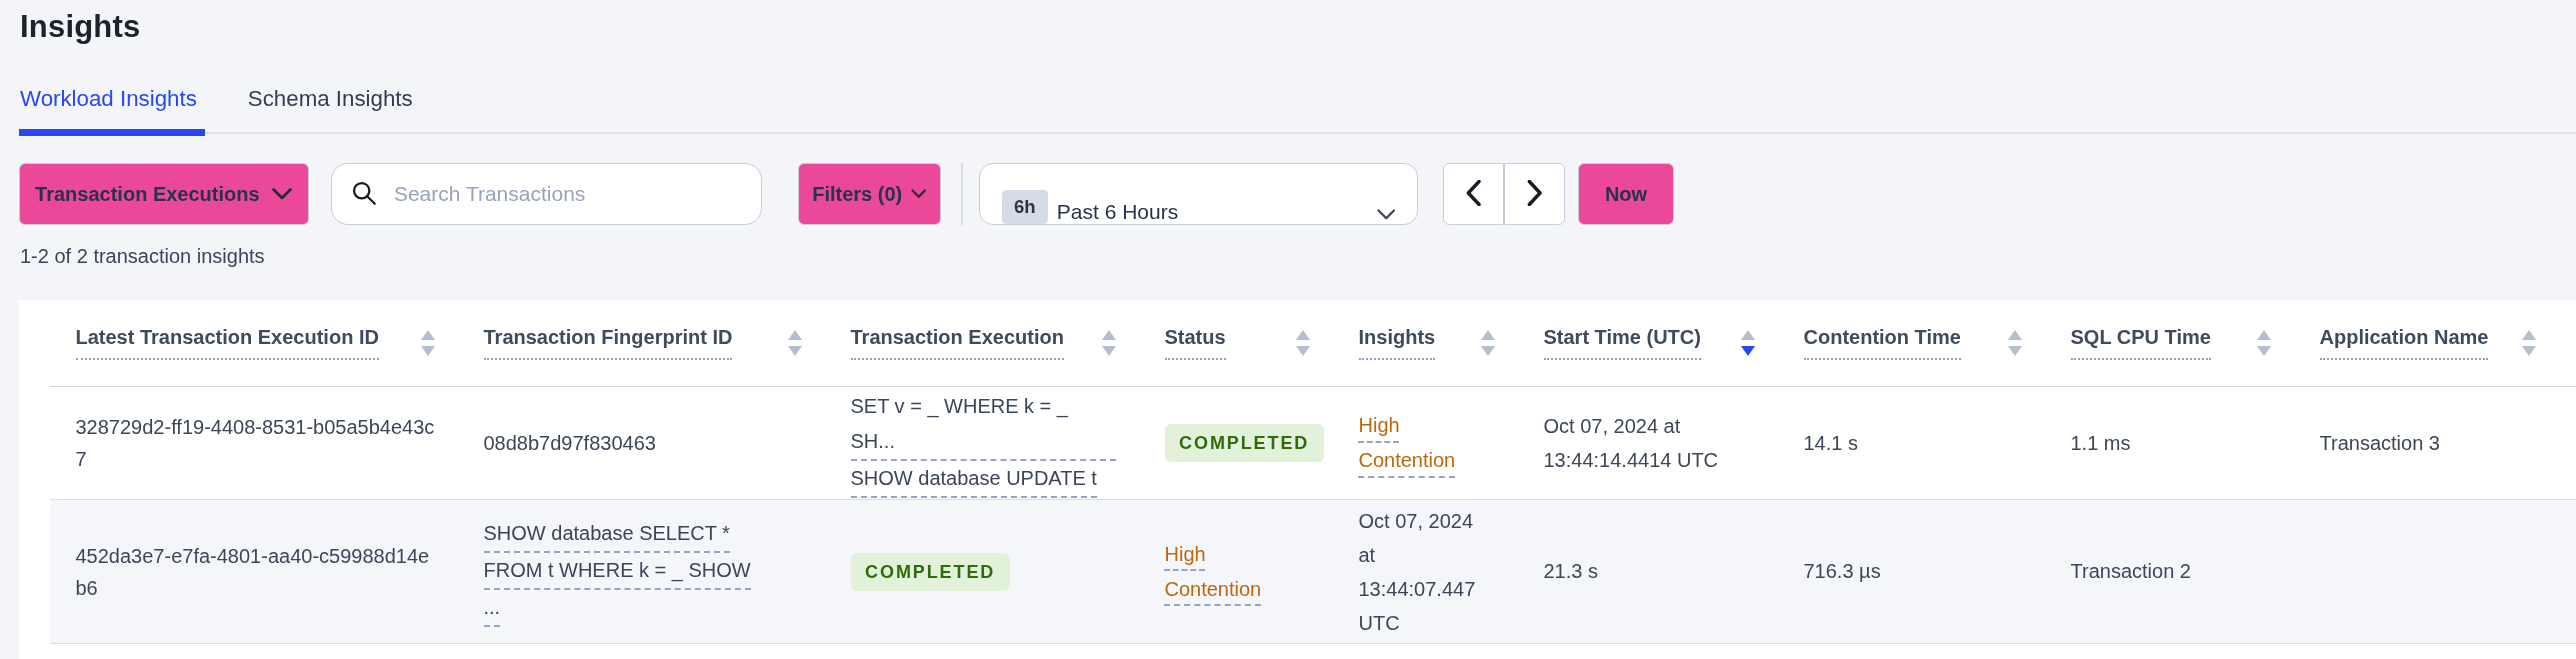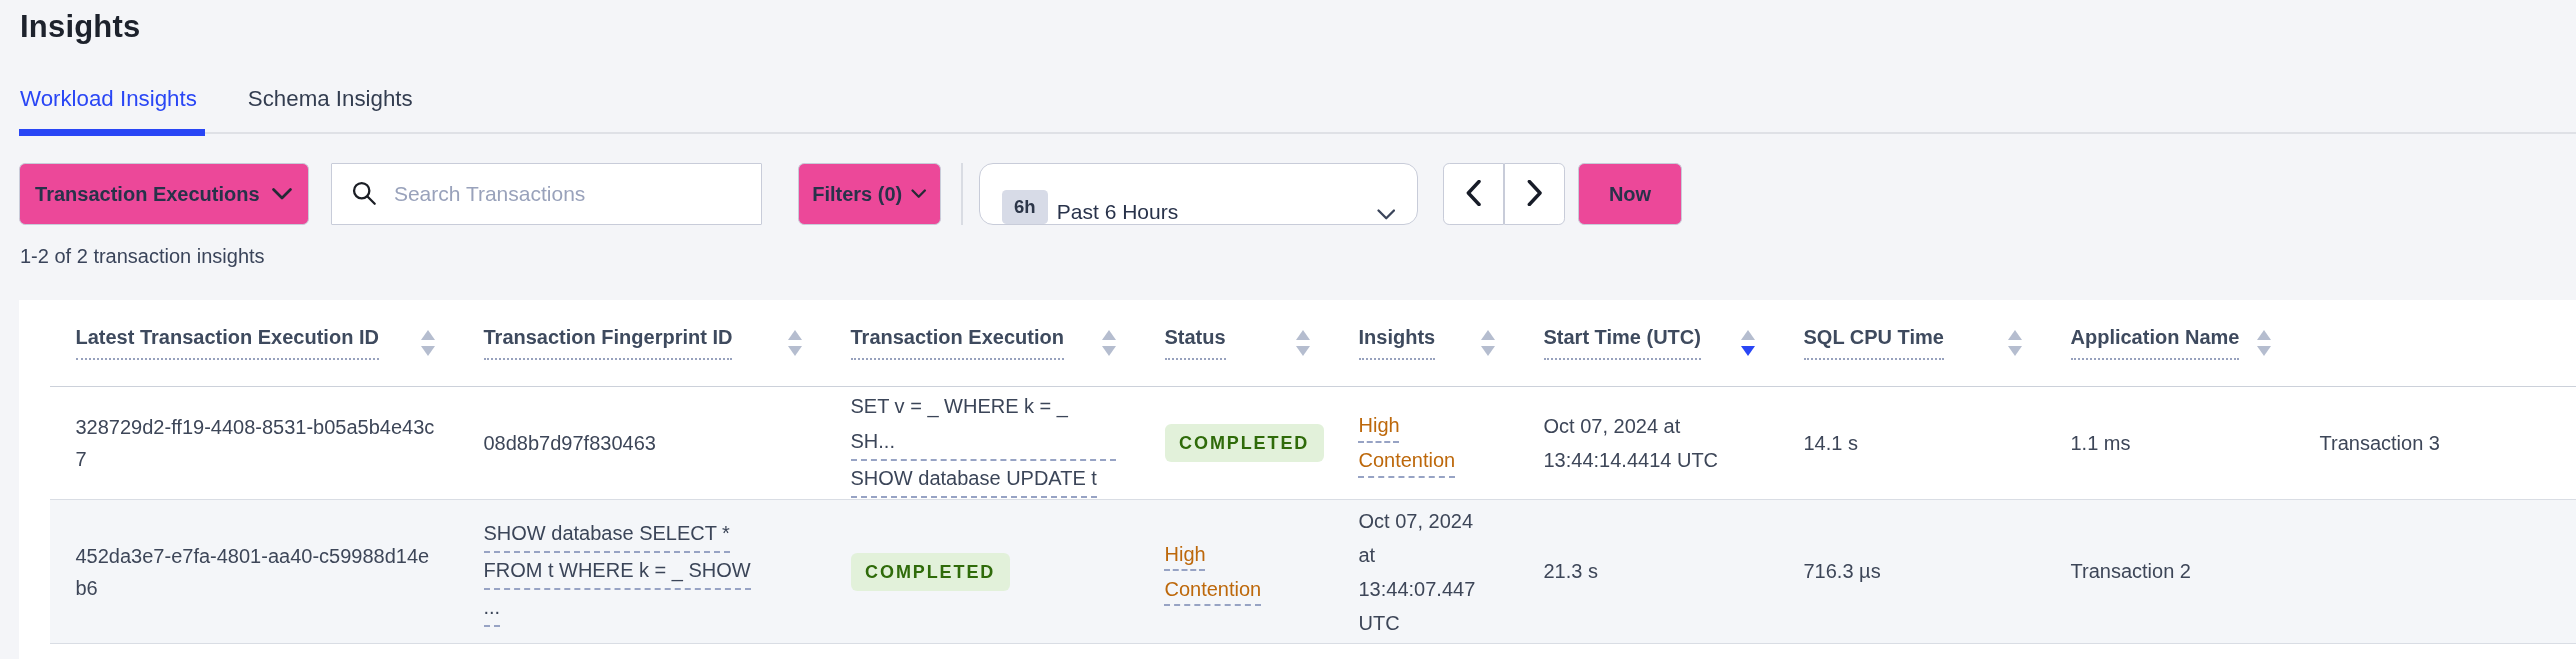--- a/index.html
+++ b/index.html
@@ -29,21 +29,21 @@
   .btn{
     position:absolute;top:163px;height:62px;background:#ec4899;
     border:1.5px solid #c8ccd9;border-radius:6.2px;box-sizing:border-box;
     display:flex;align-items:center;justify-content:center;
     font-size:20px;font-weight:600;color:#28324a;cursor:pointer;
   }
   .dd-chevron{margin-left:12.3px;display:flex;align-items:center;}
   .type-dropdown{left:18.5px;width:290px;}
   .search-box{
     position:absolute;top:163px;left:331px;width:431px;height:62px;
-    background:#fff;border:1.5px solid #c8ccd9;border-radius:1px;box-sizing:border-box;
+    background:#fff;border:1.5px solid #c8ccd9;border-radius:17px;box-sizing:border-box;
     display:flex;align-items:center;padding:0 18.5px;
   }
   .search-box input{
     border:none;outline:none;flex:1;margin-left:15.4px;
     font-family:"Liberation Sans", sans-serif;
     font-size:21px;color:#3d4860;background:transparent;
   }
   .search-box input::placeholder{color:#99a2bb;}
   .filters-btn{left:798px;width:143px;}
   .toolbar-divider{position:absolute;left:961px;top:163px;width:1.5px;height:62px;background:#d9dce3;}
@@ -59,21 +59,21 @@
   }
   .time-label{margin-left:9px;font-size:21px;font-weight:400;color:#28324a;flex:1;}
 
   .nav-group{position:absolute;top:163px;left:1443px;display:flex;height:62px;}
   .nav-btn{
     width:61px;height:62px;background:#fff;border:1.5px solid #c8ccd9;box-sizing:border-box;
     display:flex;align-items:center;justify-content:center;cursor:pointer;
   }
   .nav-btn.prev{border-radius:6.2px 0 0 6.2px;border-right-width:0.8px;}
   .nav-btn.next{border-radius:0 6.2px 6.2px 0;border-left-width:0.8px;}
-  .now-btn{left:1578px;width:104px;font-weight:600;align-items:center;}
+  .now-btn{left:1578px;width:96px;font-weight:600;align-items:center;}
 
   .results-count{position:absolute;left:20px;top:245px;font-size:20px;color:#3a445a;}
 
   
   .card{position:absolute;left:18.5px;top:300px;right:0;bottom:0;background:#fff;}
   .tbl{margin-left:31px;}
   .tbl-row{
     display:grid;
     grid-template-columns:408px 367px 314px 194px 185px 260px 267px 249px 265px;
   }
@@ -232,20 +232,27 @@
             </span>
         </div>
         <div class="th">
           <span class="th-label">Start Time (UTC)</span>
           <span class="sort active">
               <span class="tri-up"></span>
               <span class="tri-down"></span>
             </span>
         </div>
         <div class="th">
+          <span class="th-label">Contention Time</span>
+          <span class="sort">
+              <span class="tri-up"></span>
+              <span class="tri-down"></span>
+            </span>
+        </div>
+        <div class="th">
           <span class="th-label">SQL CPU Time</span>
           <span class="sort">
               <span class="tri-up"></span>
               <span class="tri-down"></span>
             </span>
         </div>
         <div class="th">
           <span class="th-label">Application Name</span>
           <span class="sort">
               <span class="tri-up"></span>

